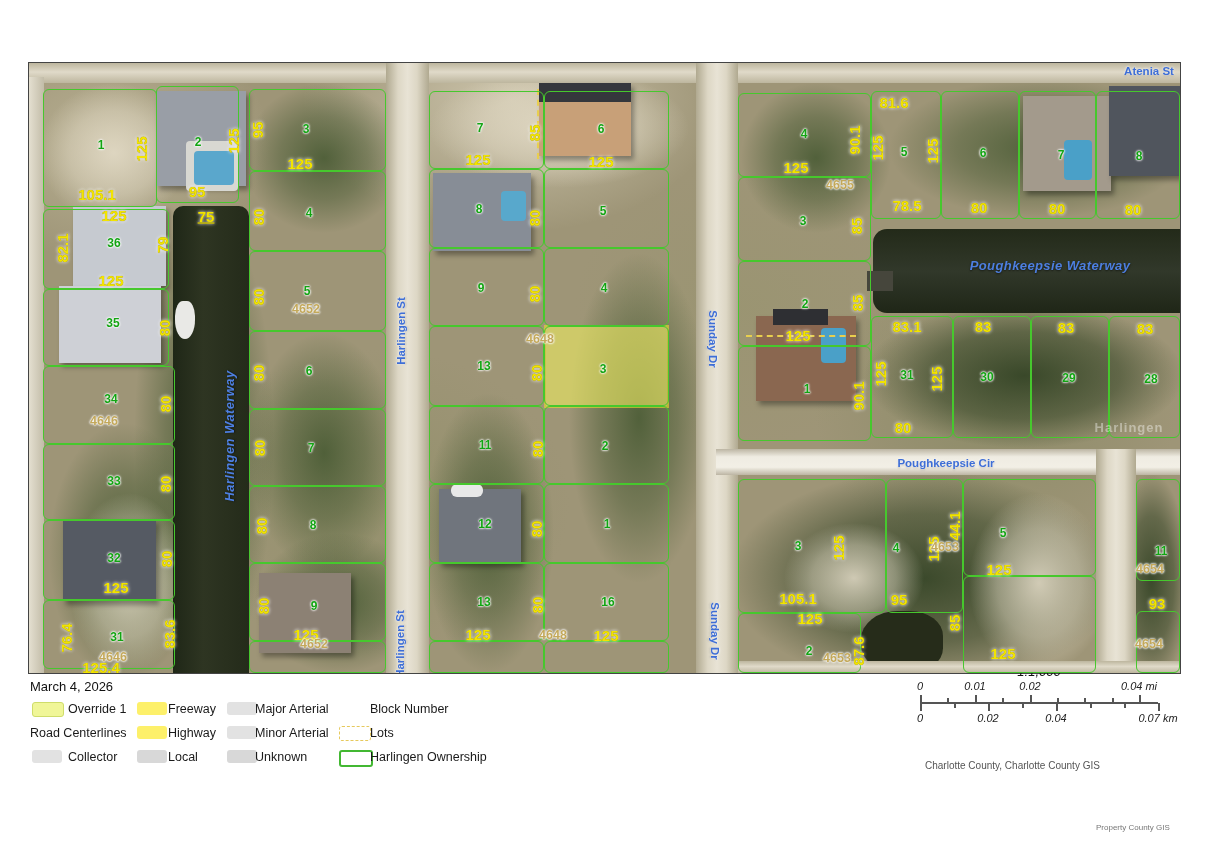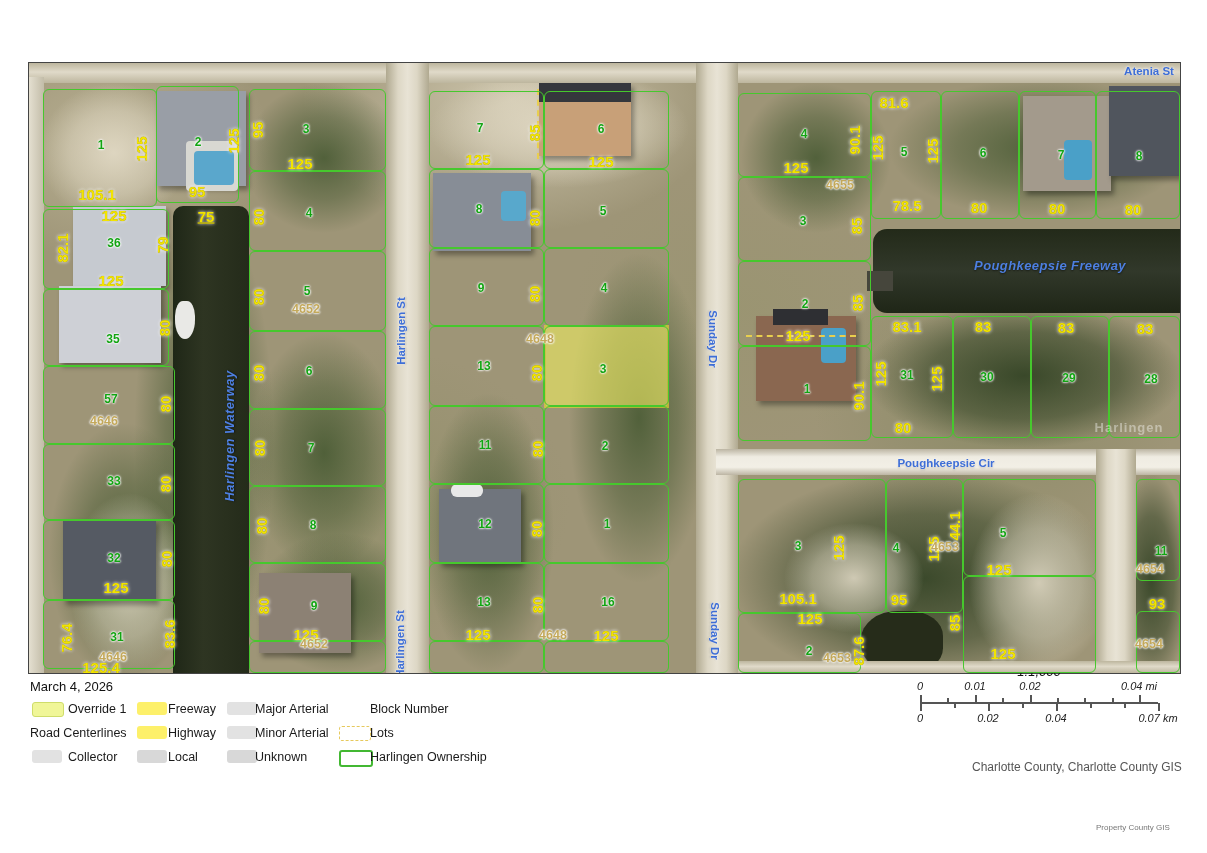--- a/index.html
+++ b/index.html
@@ -50,21 +50,21 @@
   .sw-yellow{background:var(--legend-yellow,#fdf06a);}
   .sw-gray{background:var(--legend-gray,#e2e2e2);}
   .sw-gray2{background:#d8d8d8;border-radius:6px;}
   .sw-dashed{background:#fff;border:1.5px dashed #e6c95c;}
   .sw-green-outline{background:#fff;border:2px solid #43b832;}
   .scalebar{position:absolute;left:920px;top:664px;width:250px;height:64px;font-size:11px;color:#222;font-style:italic;}
   .scalebar .ratio{position:absolute;left:0;top:0;width:238px;text-align:center;font-size:13px;color:#111;}
   .sb-line{position:absolute;top:38px;left:0;width:238px;height:1.5px;background:#555;}
   .sb-tick{position:absolute;width:1.5px;background:#555;}
   .sb-lbl{position:absolute;transform:translateX(-50%);white-space:nowrap;}
-  .credit1{position:absolute;left:972px;top:760px;font-size:12px;color:#555;text-align:center;}
+  .credit1{position:absolute;left:925px;top:760px;font-size:10px;color:#555;text-align:center;}
   .credit2{position:absolute;left:1096px;top:823px;font-size:8px;color:#777;}
 </style>
 </head>
 <body>
 
 <div class="page">
 
   <div class="map">
 
     <div class="veg" style="left:105px;top:140px;width:140px;height:480px;"></div>
@@ -173,22 +173,22 @@
         <div class="parcel" style="left: 934px; top: 416px; width: 133px; height: 97px;"></div>
         <div class="parcel" style="left: 934px; top: 513px; width: 133px; height: 97px;"></div>
         <div class="parcel" style="left: 709px; top: 550px; width: 123px; height: 60px;"></div>
         <div class="parcel" style="left: 1107px; top: 416px; width: 44px; height: 102px;"></div>
         <div class="parcel" style="left: 1107px; top: 548px; width: 44px; height: 62px;"></div>
       </div>
     <div id="map-annotations">
         <span class="lot-num" style="left: 72px; top: 82px; transform: translate(-50%, -50%);">1</span>
         <span class="lot-num" style="left: 169px; top: 79px; transform: translate(-50%, -50%);">2</span>
         <span class="lot-num" style="left: 85px; top: 180px; transform: translate(-50%, -50%);">36</span>
-        <span class="lot-num" style="left: 84px; top: 276px; transform: translate(-50%, -50%);">35</span>
-        <span class="lot-num" style="left: 82px; top: 336px; transform: translate(-50%, -50%);">57</span>
+        <span class="lot-num" style="left: 84px; top: 260px; transform: translate(-50%, -50%);">35</span>
+        <span class="lot-num" style="left: 82px; top: 336px; transform: translate(-50%, -50%);">34</span>
         <span class="lot-num" style="left: 85px; top: 418px; transform: translate(-50%, -50%);">33</span>
         <span class="lot-num" style="left: 85px; top: 495px; transform: translate(-50%, -50%);">32</span>
         <span class="lot-num" style="left: 88px; top: 574px; transform: translate(-50%, -50%);">31</span>
         <span class="lot-num" style="left: 277px; top: 66px; transform: translate(-50%, -50%);">3</span>
         <span class="lot-num" style="left: 280px; top: 150px; transform: translate(-50%, -50%);">4</span>
         <span class="lot-num" style="left: 278px; top: 228px; transform: translate(-50%, -50%);">5</span>
         <span class="lot-num" style="left: 280px; top: 308px; transform: translate(-50%, -50%);">6</span>
         <span class="lot-num" style="left: 282px; top: 385px; transform: translate(-50%, -50%);">7</span>
         <span class="lot-num" style="left: 284px; top: 462px; transform: translate(-50%, -50%);">8</span>
         <span class="lot-num" style="left: 285px; top: 543px; transform: translate(-50%, -50%);">9</span>
@@ -302,21 +302,21 @@
         <span class="blocknum" style="left: 808px; top: 595px; transform: translate(-50%, -50%);">4653</span>
         <span class="blocknum" style="left: 1121px; top: 506px; transform: translate(-50%, -50%);">4654</span>
         <span class="blocknum" style="left: 1120px; top: 581px; transform: translate(-50%, -50%);">4654</span>
         <span class="street" style="left: 372px; top: 268px; transform: translate(-50%, -50%) rotate(-90deg);">Harlingen St</span>
         <span class="street" style="left: 371px; top: 581px; transform: translate(-50%, -50%) rotate(-90deg);">Harlingen St</span>
         <span class="street" style="left: 684px; top: 276px; transform: translate(-50%, -50%) rotate(90deg);">Sunday Dr</span>
         <span class="street" style="left: 686px; top: 568px; transform: translate(-50%, -50%) rotate(90deg);">Sunday Dr</span>
         <span class="street" style="left: 1120px; top: 8px; transform: translate(-50%, -50%);">Atenia St</span>
         <span class="street" style="left: 917px; top: 400px; transform: translate(-50%, -50%);">Poughkeepsie Cir</span>
         <span class="waterlbl" style="left: 200px; top: 373px; transform: translate(-50%, -50%) rotate(-90deg);">Harlingen Waterway</span>
-        <span class="waterlbl" style="left: 1021px; top: 202px; transform: translate(-50%, -50%);">Poughkeepsie Freeway</span>
+        <span class="waterlbl" style="left: 1021px; top: 202px; transform: translate(-50%, -50%);">Poughkeepsie Waterway</span>
         <span class="watermark" style="left: 1100px; top: 364px; transform: translate(-50%, -50%);">Harlingen</span>
       </div>
   </div>
 
   <div class="date">March 4, 2026</div>
   <div class="legend" id="legend">
       <div class="swatch sw-override" style="left: 2px; top: 0px;"></div>
       <span class="lg-label" style="left: 38px; top: 0px;">Override 1</span>
       <div class="swatch sw-yellow" style="left: 107px; top: 0px;"></div>
       <span class="lg-label" style="left: 138px; top: 0px;">Freeway</span>

